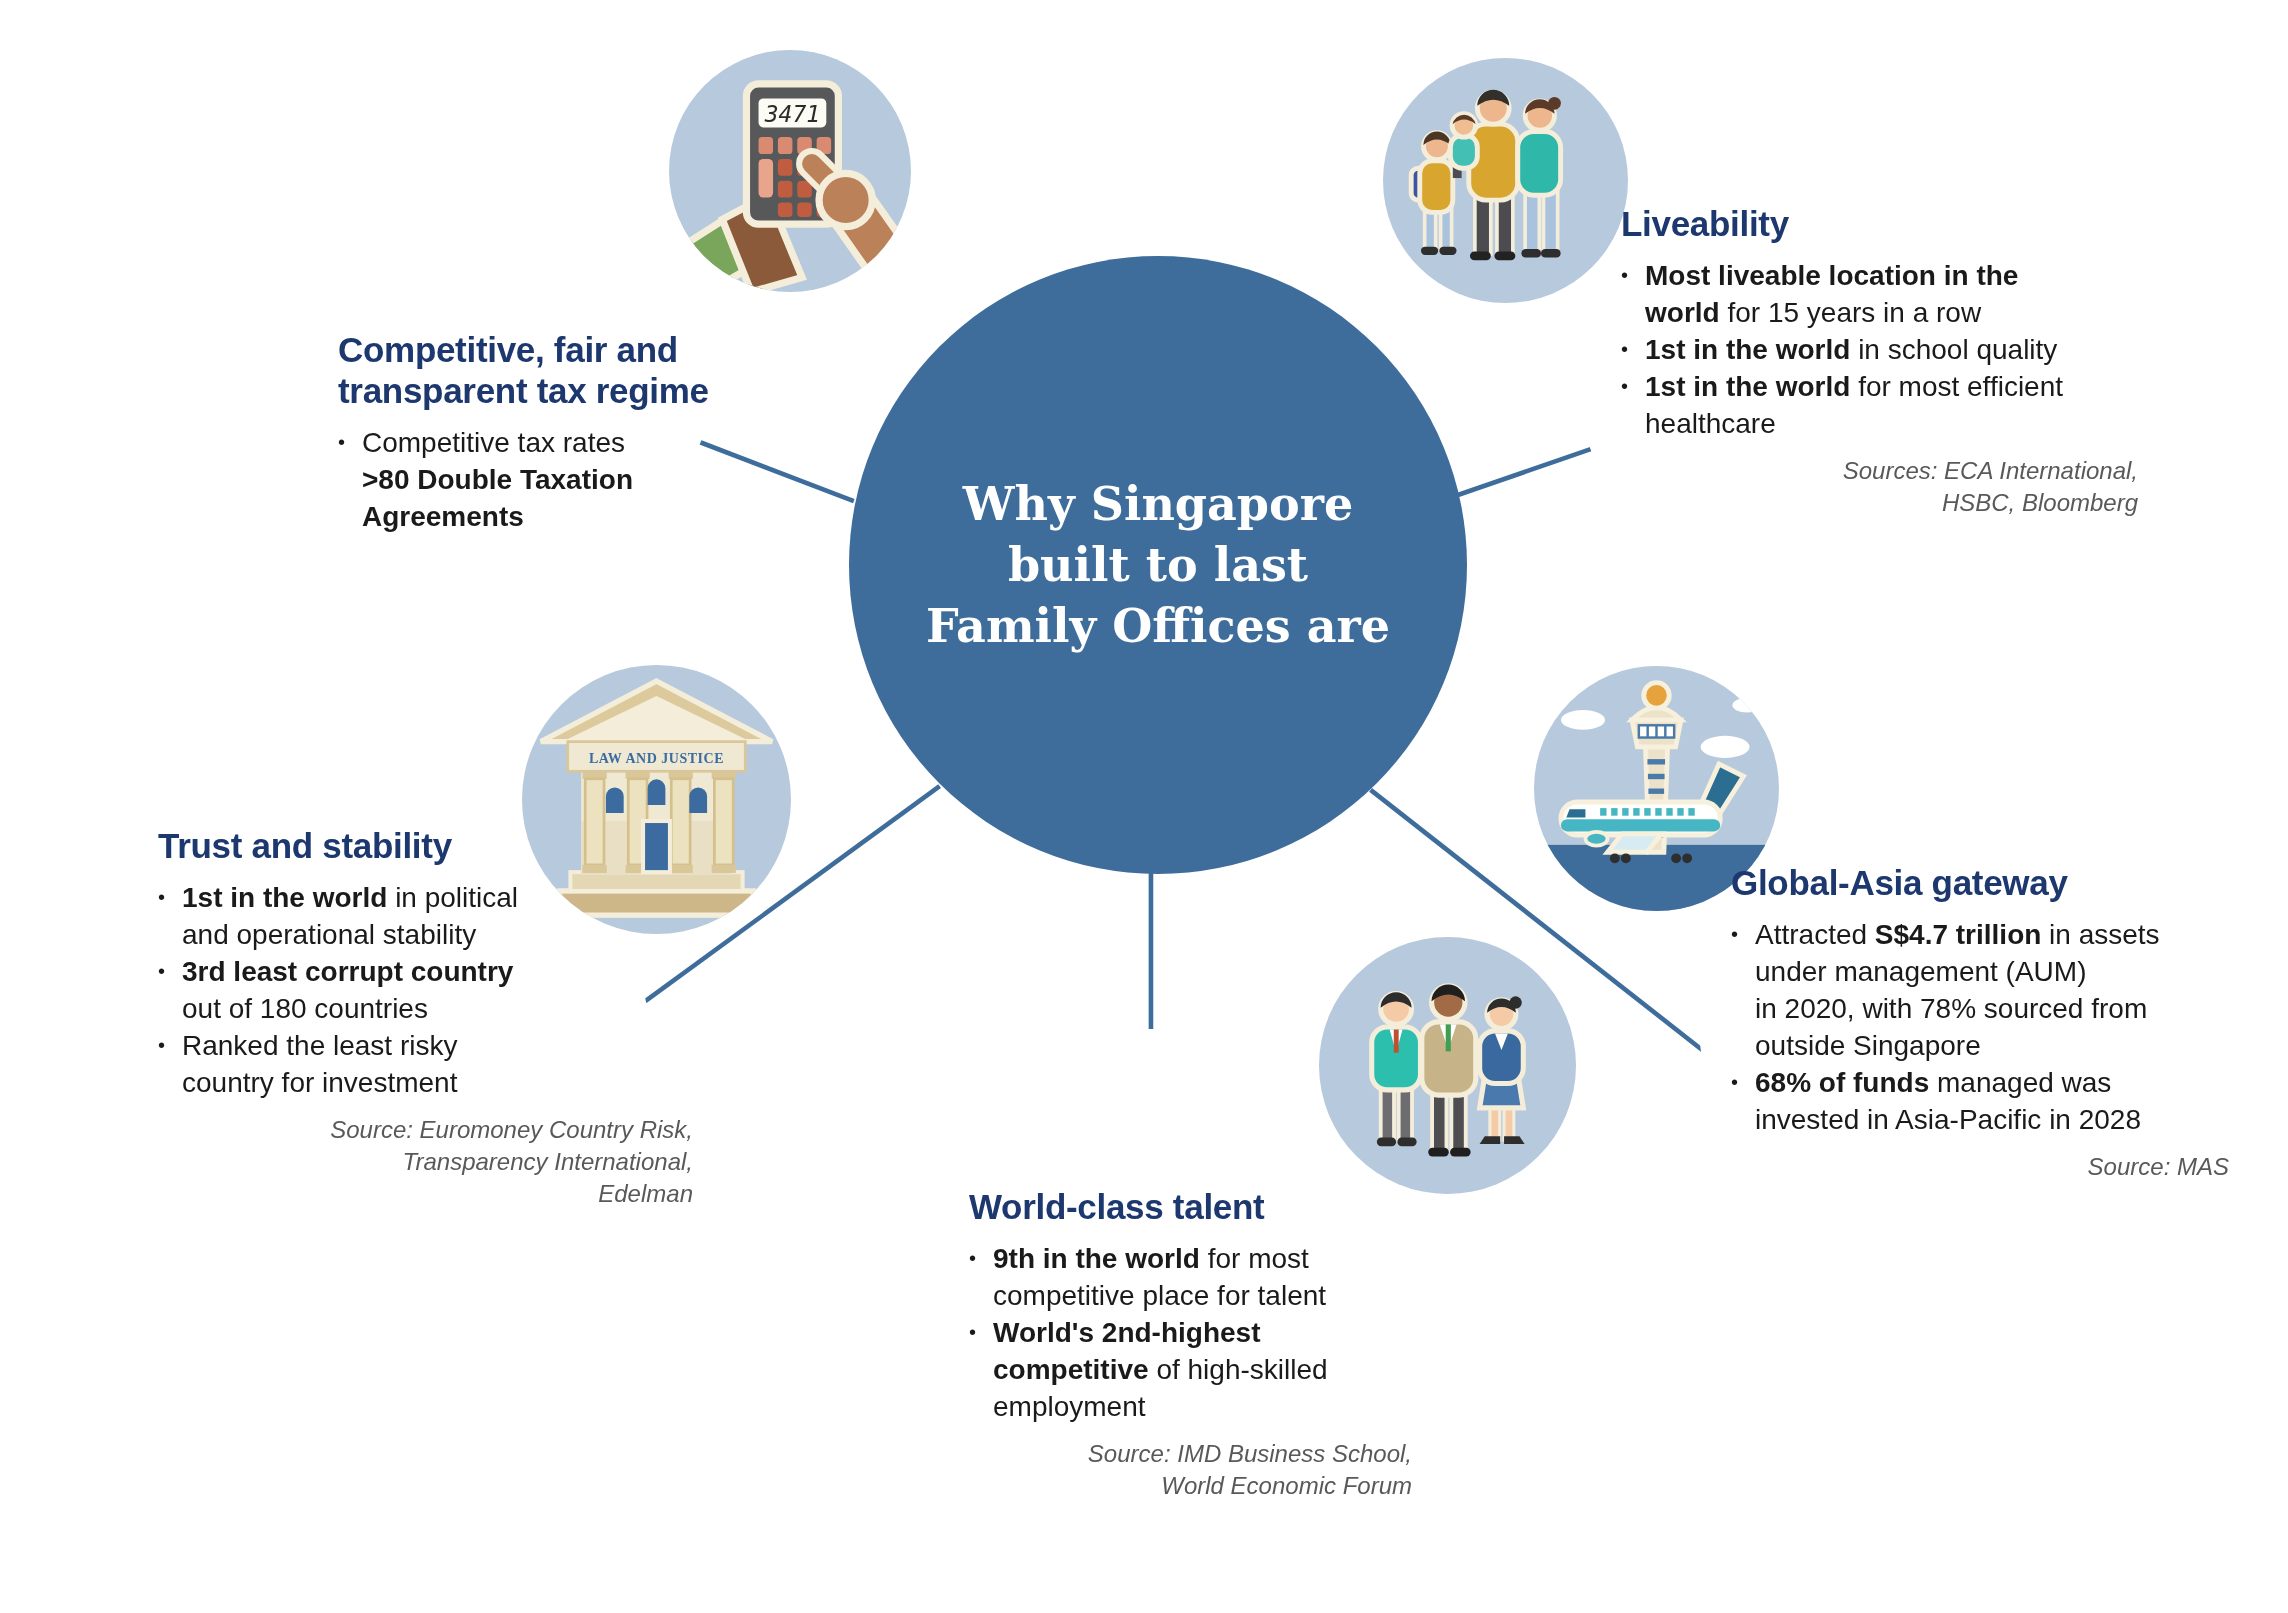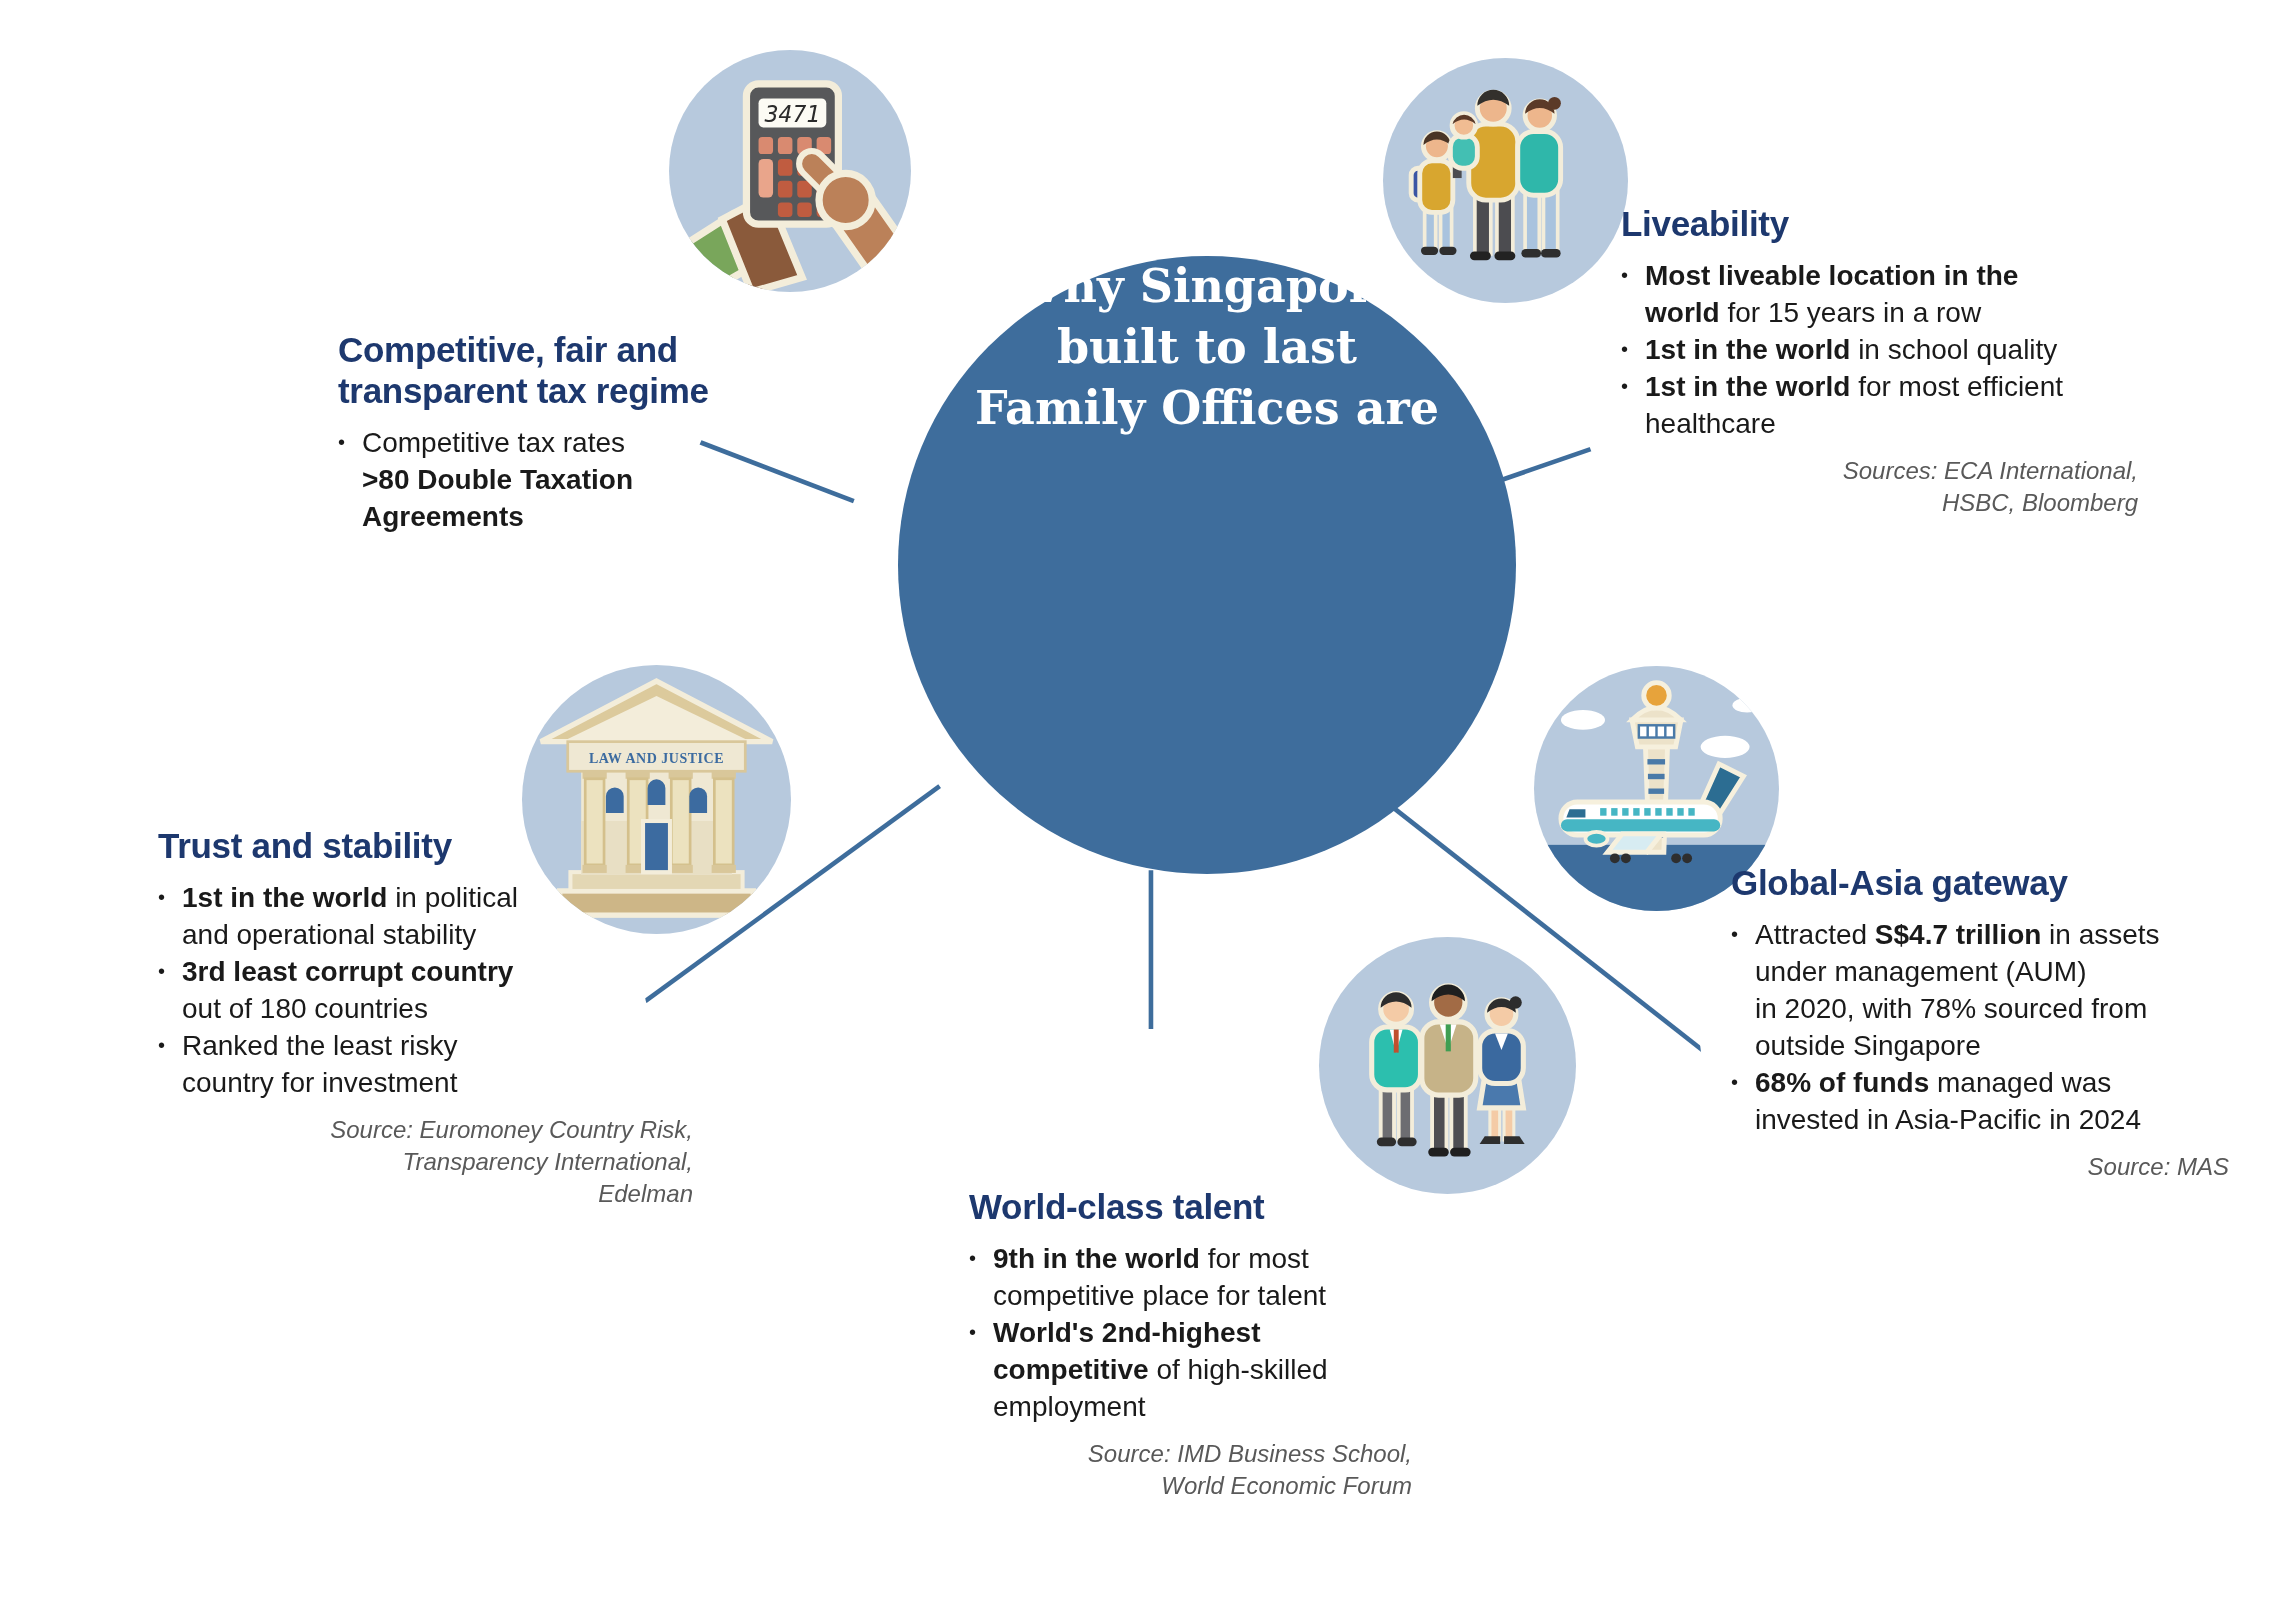--- a/index.html
+++ b/index.html
@@ -2,22 +2,22 @@
 <html style="font-size:14.8px"><head>
 <meta charset="utf-8">
 <style>
   html,body{margin:0;padding:0;background:#d9e1ea;}
   .stage{position:relative;width:2289px;height:1613px;background:#ffffff;overflow:hidden;
          font-family:"Liberation Sans", sans-serif;}
   .lines{position:absolute;left:0;top:0;z-index:1;}
   .bubble{position:absolute;background:#ffffff;border-radius:50%;z-index:2;}
   .icon-circle{position:absolute;background:#b7c9dd;border-radius:50%;overflow:hidden;z-index:3;}
   .icon-circle svg{display:block;width:100%;height:100%;}
-  .center-circle{position:absolute;left:898px;top:256px;width:618px;height:618px;background:#3e6d9c;
-                 border-radius:50%;z-index:4;display:flex;align-items:flex-start;justify-content:center;}
+  .center-circle{position:absolute;left:849px;top:256px;width:618px;height:618px;background:#3e6d9c;
+                 border-radius:50%;z-index:4;display:flex;align-items:center;justify-content:center;}
   .center-title{font-family:"DejaVu Serif", serif;font-weight:bold;color:#ffffff;
                 font-size:46px;line-height:61px;text-align:center;}
   .section-text{position:absolute;z-index:5;}
   .bubble-title{font-size:35px;line-height:41px;font-weight:bold;color:#1d386e;
                 margin-bottom:13px;letter-spacing:-0.3px;}
   .bullets{font-size:28px;line-height:37px;color:#1a1a1a;}
   .bullet{display:flex;}
   .dot{flex:none;width:24px;font-size:20px;line-height:37px;color:#1a1a1a;}
   .blines{flex:1;}
   .bold{font-weight:bold;}
@@ -335,21 +335,21 @@
             <div><span>Attracted </span><span class="bold">S$4.7 trillion</span><span> in assets</span></div>
             <div><span>under management (AUM)</span></div>
             <div><span>in 2020, with 78% sourced from</span></div>
             <div><span>outside Singapore</span></div>
           </div>
         </div>
         <div class="bullet">
           <span class="dot">•</span>
           <div class="blines">
             <div><span class="bold">68% of funds</span><span> managed was</span></div>
-            <div><span>invested in Asia-Pacific in 2024</span></div>
+            <div><span>invested in Asia-Pacific in 2028</span></div>
           </div>
         </div>
       </div>
     <div class="src">
         <div>Source: MAS</div>
       </div>
   </div>
 
   <div class="section-text" style="left:969px;top:1154px;width:443px;margin-top:32px;">
     <div class="bubble-title">

